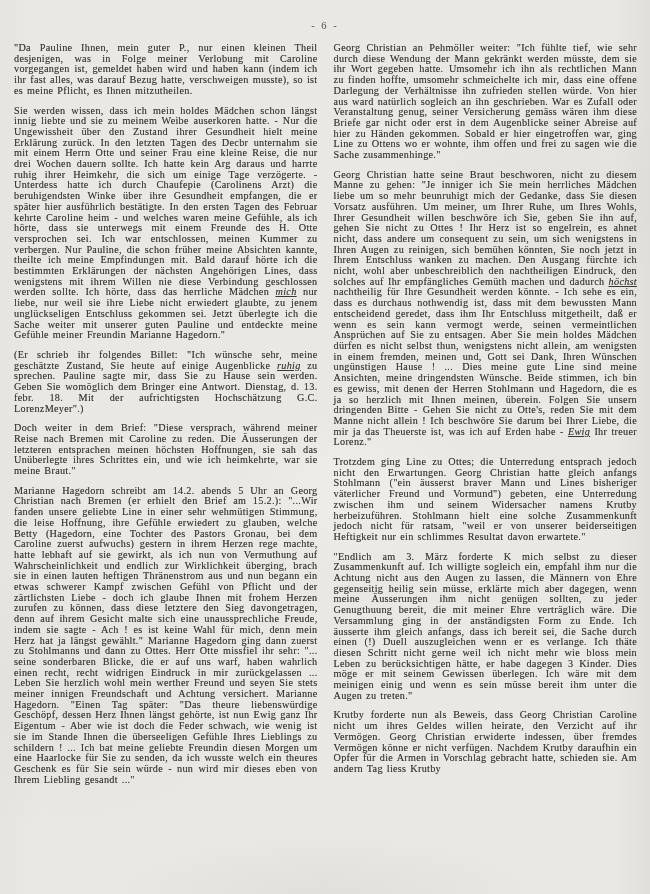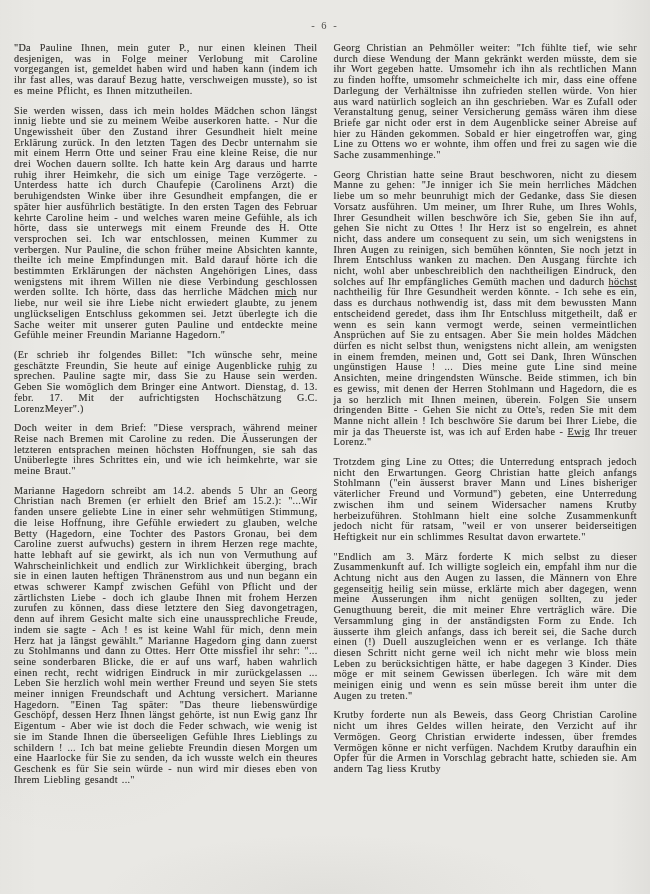--- a/index.html
+++ b/index.html
@@ -52,35 +52,36 @@
     line-height: 10.7px;
     letter-spacing: 0.3px;
     word-spacing: 1.1px;
     text-align: justify;
     color: #3a3936;
     text-shadow: 0 0 0.4px rgba(58,57,54,0.55);
   }
   .u {
     text-decoration: underline;
     text-underline-offset: 1px;
+    font-style: italic;
   }
 </style>
 </head>
 <body>
 
 <div class="page-surface"></div>
 
 <div class="page-number">- 6 -</div>
 
 <div class="columns">
 
   <div class="column">
     <p>"Da Pauline Ihnen, mein guter P., nur einen kleinen Theil desjenigen, was in Folge meiner Verlobung mit Caroline vorgegangen ist, gemeldet haben wird und haben kann (indem ich ihr fast alles, was darauf Bezug hatte, verschweigen musste), so ist es meine Pflicht, es Ihnen mitzutheilen.</p>
     <p><span>Sie werden wissen, dass ich mein holdes Mädchen schon längst innig liebte und sie zu meinem Weibe auserkoren hatte. - Nur die Ungewissheit über den Zustand ihrer Gesundheit hielt meine Erklärung zurück. In den letzten Tagen des Decbr unternahm sie mit einem Herrn Otte und seiner Frau eine kleine Reise, die nur drei Wochen dauern sollte. Ich hatte kein Arg daraus und harrte ruhig ihrer Heimkehr, die sich um einige Tage verzögerte. - Unterdess hatte ich durch Chaufepie (Carolinens Arzt) die beruhigendsten Winke über ihre Gesundheit empfangen, die er später hier ausführlich bestätigte. In den ersten Tagen des Februar kehrte Caroline heim - und welches waren meine Gefühle, als ich hörte, dass sie unterwegs mit einem Freunde des H. Otte versprochen sei. Ich war entschlossen, meinen Kummer zu verbergen. Nur Pauline, die schon früher meine Absichten kannte, theilte ich meine Empfindungen mit. Bald darauf hörte ich die bestimmten Erklärungen der nächsten Angehörigen Lines, dass wenigstens mit ihrem Willen nie diese Verbindung geschlossen werden sollte. Ich hörte, dass das herrliche Mädchen </span><span class="u">mich</span><span> nur liebe, nur weil sie ihre Liebe nicht erwiedert glaubte, zu jenem unglückseligen Entschluss gekommen sei. Jetzt überlegte ich die Sache weiter mit unserer guten Pauline und entdeckte meine Gefühle meiner Freundin Marianne Hagedorn."</span></p>
-    <p><span>(Er schrieb ihr folgendes Billet: "Ich wünsche sehr, meine geschätzte Freundin, Sie heute auf einige Augenblicke </span><span class="u">ruhig</span><span> zu sprechen. Pauline sagte mir, dass Sie zu Hause sein werden. Geben Sie womöglich dem Bringer eine Antwort. Dienstag, d. 13. febr. 17. Mit der aufrichtigsten Hochschätzung G.C. LorenzMeyer".)</span></p>
+    <p><span>(Er schrieb ihr folgendes Billet: "Ich wünsche sehr, meine geschätzte Zustand, Sie heute auf einige Augenblicke </span><span class="u">ruhig</span><span> zu sprechen. Pauline sagte mir, dass Sie zu Hause sein werden. Geben Sie womöglich dem Bringer eine Antwort. Dienstag, d. 13. febr. 18. Mit der aufrichtigsten Hochschätzung G.C. LorenzMeyer".)</span></p>
     <p>Doch weiter in dem Brief: "Diese versprach, während meiner Reise nach Bremen mit Caroline zu reden. Die Äusserungen der letzteren entsprachen meinen höchsten Hoffnungen, sie sah das Unüberlegte ihres Schrittes ein, und wie ich heimkehrte, war sie meine Braut."</p>
     <p>Marianne Hagedorn schreibt am 14.2. abends 5 Uhr an Georg Christian nach Bremen (er erhielt den Brief am 15.2.): "...Wir fanden unsere geliebte Line in einer sehr wehmütigen Stimmung, die leise Hoffnung, ihre Gefühle erwiedert zu glauben, welche Betty (Hagedorn, eine Tochter des Pastors Gronau, bei dem Caroline zuerst aufwuchs) gestern in ihrem Herzen rege machte, hatte lebhaft auf sie gewirkt, als ich nun von Vermuthung auf Wahrscheinlichkeit und endlich zur Wirklichkeit überging, brach sie in einen lauten heftigen Thränenstrom aus und nun begann ein etwas schwerer Kampf zwischen Gefühl von Pflicht und der zärtlichsten Liebe - doch ich glaube Ihnen mit frohem Herzen zurufen zu können, dass diese letztere den Sieg davongetragen, denn auf ihrem Gesicht malte sich eine unaussprechliche Freude, indem sie sagte - Ach ! es ist keine Wahl für mich, denn mein Herz hat ja längst gewählt." Marianne Hagedorn ging dann zuerst zu Stohlmanns und dann zu Ottes. Herr Otte missfiel ihr sehr: "... seine sonderbaren Blicke, die er auf uns warf, haben wahrlich einen recht, recht widrigen Eindruck in mir zurückgelassen ... Leben Sie herzlich wohl mein werther Freund und seyen Sie stets meiner innigen Freundschaft und Achtung versichert. Marianne Hagedorn. "Einen Tag später: "Das theure liebenswürdige Geschöpf, dessen Herz Ihnen längst gehörte, ist nun Ewig ganz Ihr Eigentum - Aber wie ist doch die Feder schwach, wie wenig ist sie im Stande Ihnen die überseeligen Gefühle Ihres Lieblings zu schildern ! ... Ich bat meine geliebte Freundin diesen Morgen um eine Haarlocke für Sie zu senden, da ich wusste welch ein theures Geschenk es für Sie sein würde - nun wird mir dieses eben von Ihrem Liebling gesandt ..."</p>
   </div>
 
   <div class="column">
     <p>Georg Christian an Pehmöller weiter: "Ich fühlte tief, wie sehr durch diese Wendung der Mann gekränkt werden müsste, dem sie ihr Wort gegeben hatte. Umsomehr ich ihn als rechtlichen Mann zu finden hoffte, umsomehr schmeichelte ich mir, dass eine offene Darlegung der Verhältnisse ihn zufrieden stellen würde. Von hier aus ward natürlich sogleich an ihn geschrieben. War es Zufall oder Veranstaltung genug, seiner Versicherung gemäss wären ihm diese Briefe gar nicht oder erst in dem Augenblicke seiner Abreise auf hier zu Händen gekommen. Sobald er hier eingetroffen war, ging Line zu Ottens wo er wohnte, ihm offen und frei zu sagen wie die Sache zusammenhinge."</p>
     <p><span>Georg Christian hatte seine Braut beschworen, nicht zu diesem Manne zu gehen: "Je inniger ich Sie mein herrliches Mädchen liebe um so mehr beunruhigt mich der Gedanke, dass Sie diesen Vorsatz ausführen. Um meiner, um Ihrer Ruhe, um Ihres Wohls, Ihrer Gesundheit willen beschwöre ich Sie, geben Sie ihn auf, gehen Sie nicht zu Ottes ! Ihr Herz ist so engelrein, es ahnet nicht, dass andere um consequent zu sein, um sich wenigstens in Ihren Augen zu reinigen, sich bemühen könnten, Sie noch jetzt in Ihrem Entschluss wanken zu machen. Den Ausgang fürchte ich nicht, wohl aber unbeschreiblich den nachtheiligen Eindruck, den solches auf Ihr empfängliches Gemüth machen und dadurch </span><span class="u">höchst</span><span> nachtheilig für Ihre Gesundheit werden könnte. - Ich sehe es ein, dass es durchaus nothwendig ist, dass mit dem bewussten Mann entscheidend geredet, dass ihm Ihr Entschluss mitgetheilt, daß er wenn es sein kann vermogt werde, seinen vermeintlichen Ansprüchen auf Sie zu entsagen. Aber Sie mein holdes Mädchen dürfen es nicht selbst thun, wenigstens nicht allein, am wenigsten in einem fremden, meinen und, Gott sei Dank, Ihren Wünschen ungünstigen Hause ! ... Dies meine gute Line sind meine Ansichten, meine dringendsten Wünsche. Beide stimmen, ich bin es gewiss, mit denen der Herren Stohlmann und Hagedorn, die es ja so herzlich mit Ihnen meinen, überein. Folgen Sie unsern dringenden Bitte - Gehen Sie nicht zu Otte's, reden Sie mit dem Manne nicht allein ! Ich beschwöre Sie darum bei Ihrer Liebe, die mir ja das Theuerste ist, was ich auf Erden habe - </span><span class="u">Ewig</span><span> Ihr treuer Lorenz."</span></p>
     <p>Trotzdem ging Line zu Ottes; die Unterredung entsprach jedoch nicht den Erwartungen. Georg Christian hatte gleich anfangs Stohlmann ("ein äusserst braver Mann und Lines bisheriger väterlicher Freund und Vormund") gebeten, eine Unterredung zwischen ihm und seinem Widersacher namens Krutby herbeizuführen. Stohlmann hielt eine solche Zusammenkunft jedoch nicht für ratsam, "weil er von unserer beiderseitigen Heftigkeit nur ein schlimmes Resultat davon erwartete."</p>
     <p>"Endlich am 3. März forderte K mich selbst zu dieser Zusammenkunft auf. Ich willigte sogleich ein, empfahl ihm nur die Achtung nicht aus den Augen zu lassen, die Männern von Ehre gegenseitig heilig sein müsse, erklärte mich aber dagegen, wenn meine Äusserungen ihm nicht genügen sollten, zu jeder Genugthuung bereit, die mit meiner Ehre verträglich wäre. Die Versammlung ging in der anständigsten Form zu Ende. Ich äusserte ihm gleich anfangs, dass ich bereit sei, die Sache durch einen (!) Duell auszugleichen wenn er es verlange. Ich thäte diesen Schritt nicht gerne weil ich nicht mehr wie bloss mein Leben zu berücksichtigen hätte, er habe dagegen 3 Kinder. Dies möge er mit seinem Gewissen überlegen. Ich wäre mit dem meinigen einig und wenn es sein müsse bereit ihm unter die Augen zu treten."</p>
     <p>Krutby forderte nun als Beweis, dass Georg Christian Caroline nicht um ihres Geldes willen heirate, den Verzicht auf ihr Vermögen. Georg Christian erwiderte indessen, über fremdes Vermögen könne er nicht verfügen. Nachdem Krutby daraufhin ein Opfer für die Armen in Vorschlag gebracht hatte, schieden sie. Am andern Tag liess Krutby</p>

